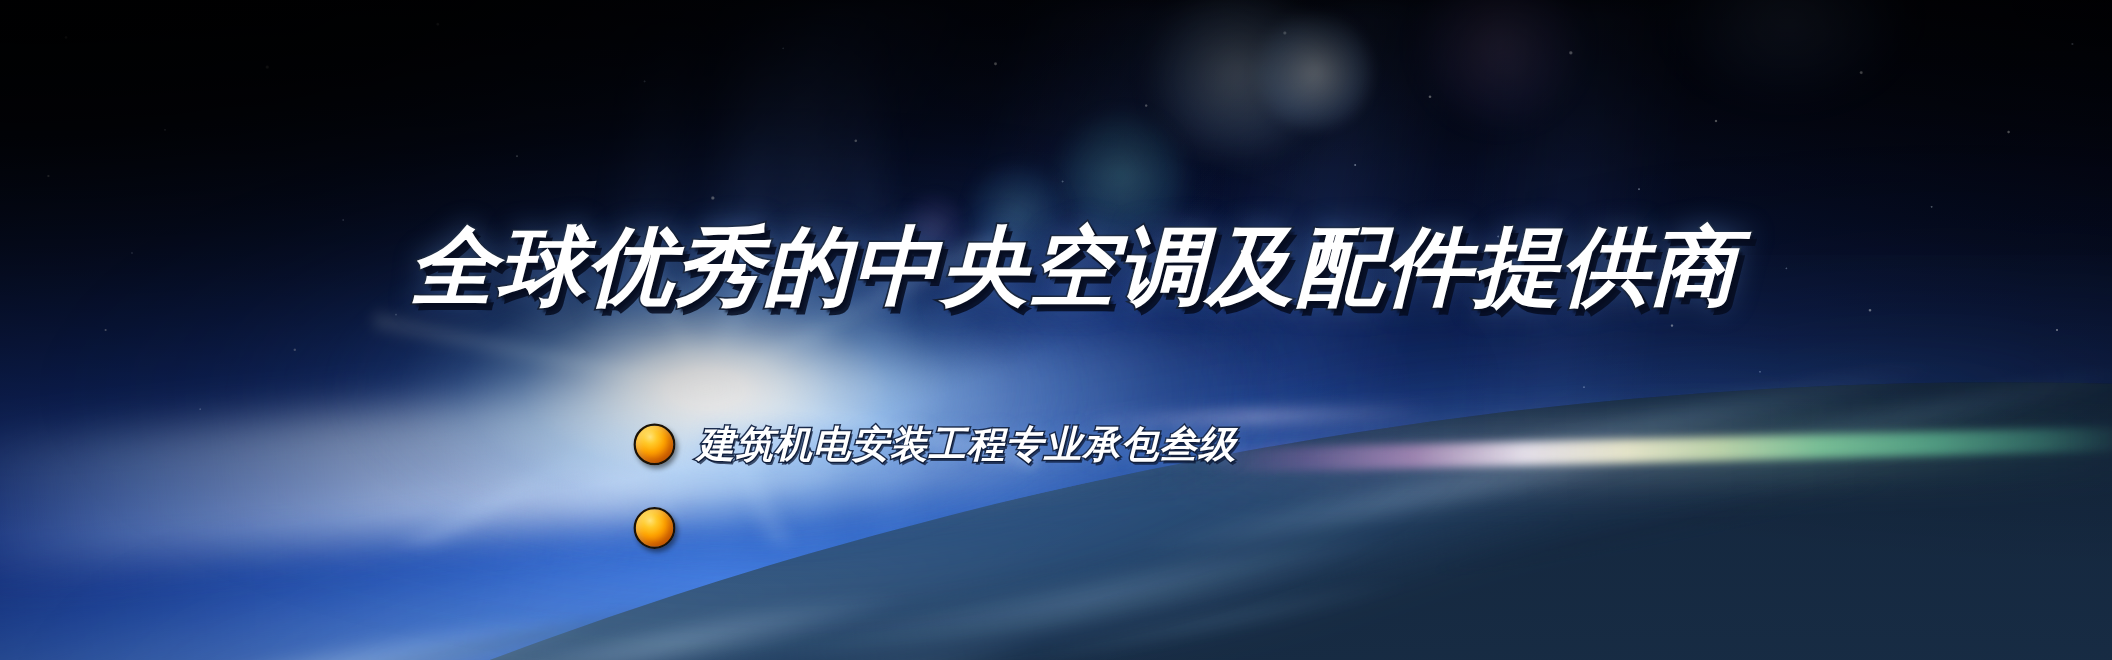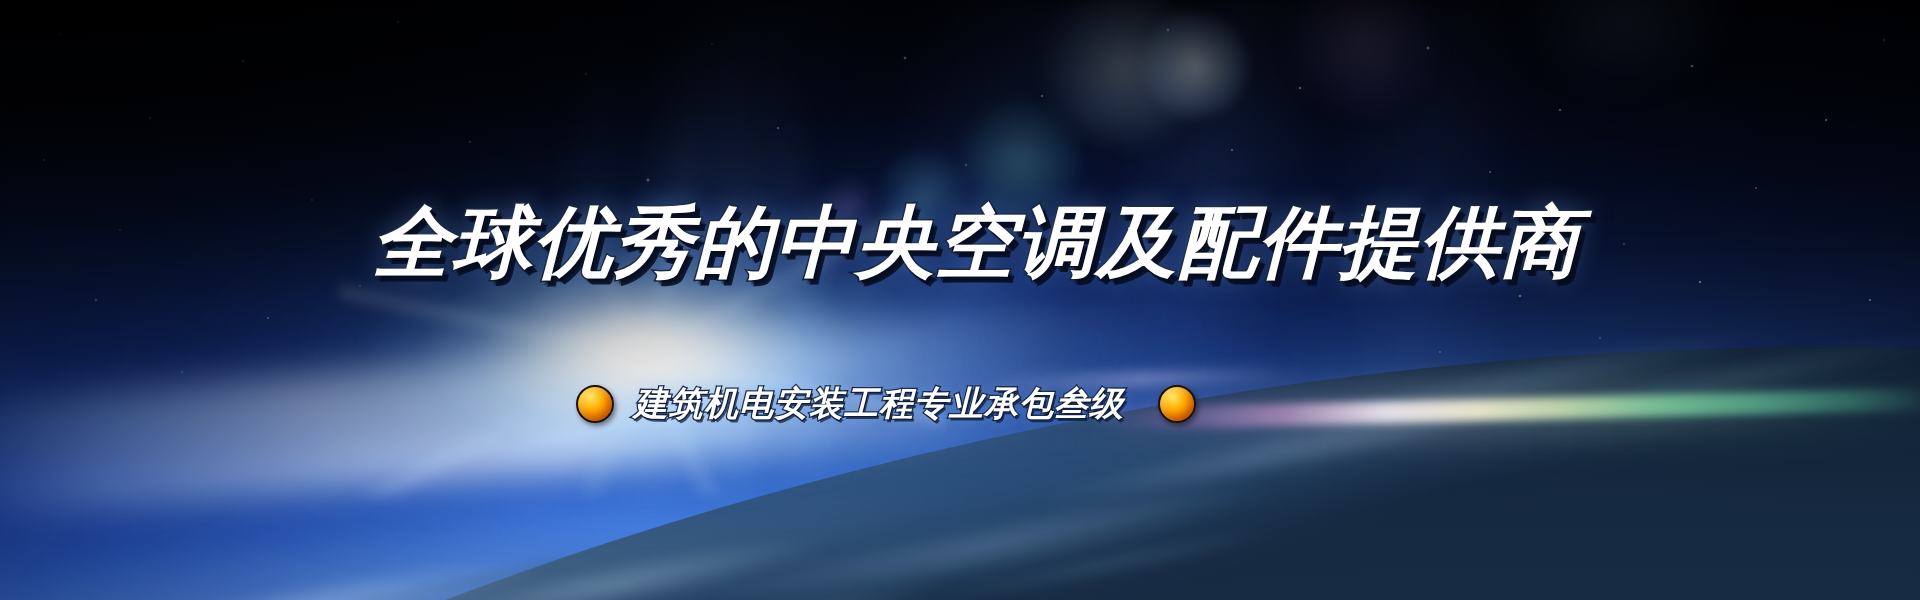--- a/index.html
+++ b/index.html
@@ -317,21 +317,21 @@
     text-shadow:
        5px 6px 0 rgba(6,12,30,.85),
        3px 4px 2px rgba(6,12,30,.7),
        0 0 26px rgba(120,175,255,.45);
     transform:scaleX(1.02);
   }
 
   .bullets{
     position:absolute;
     left:560px; top:383px;
-    display:flex; flex-direction:row;
+    display:flex; flex-direction:column;
     gap:34px;
   }
   .bullet-row{
     display:flex; align-items:center; gap:20px;
     height:42px;
   }
   .bullet-dot{
     flex:0 0 auto;
     width:38px; height:38px; border-radius:50%;
     background:

